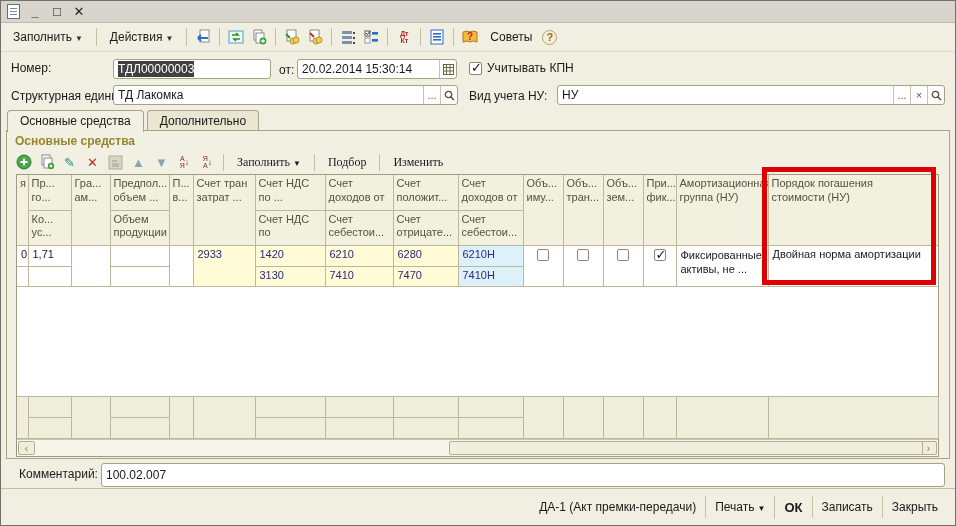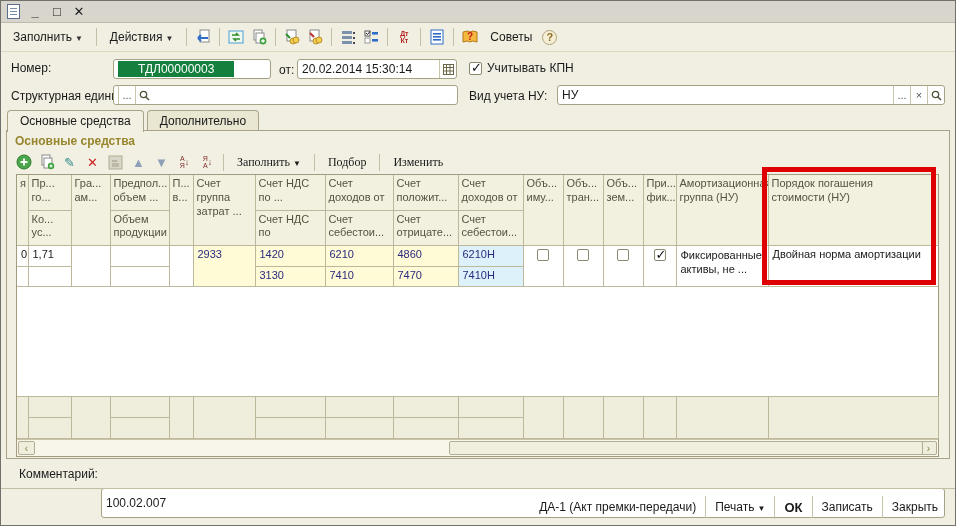--- a/index.html
+++ b/index.html
@@ -22,21 +22,21 @@
   .tsep { width:1px; height:18px; background:#C4C0A8; margin:0 3px; flex:0 0 auto; }
   .icon16 { width:20px; height:20px; display:flex; align-items:center; justify-content:center; border-radius:2px; flex:0 0 auto; }
   .dtkt { font-size:7px; font-weight:bold; color:#B52222; line-height:7px; text-align:center; }
   .dtkt .kt { color:#B52222; }
   .help-circ { width:15px; height:15px; border:1px solid #B0A27A; border-radius:50%; background:#F6EFD8; color:#8A6D1D; font-weight:bold; font-size:11px; display:flex; align-items:center; justify-content:center; }
 
   
   .flabel { position:absolute; white-space:nowrap; }
   .finput { position:absolute; background:#fff; border:1px solid #A6A284; border-radius:3px; height:20px; display:flex; align-items:center; padding:0 4px; overflow:hidden; }
   .finput .val { flex:1; white-space:nowrap; overflow:hidden; }
-  .finput .sel { background:#15803d; color:#fff; padding:1px 20px; flex:0 0 auto; }
+  .finput .sel { background:#404040; color:#fff; padding:1px 0; flex:0 0 auto; }
   .inbtn { flex:0 0 auto; width:17px; height:18px; display:flex; align-items:center; justify-content:center; border-left:1px solid #C9C5AC; color:#555; font-size:11px; cursor:default; }
   .chkrow { position:absolute; display:flex; align-items:center; gap:5px; }
   .cb { width:13px; height:13px; background:#fff; border:1px solid #8B8870; border-radius:2px; position:relative; display:inline-block; }
   .cb.checked::after { content:"✓"; position:absolute; left:1px; top:-3px; font-size:13px; font-weight:bold; color:#111; }
 
   
   .tabs { position:absolute; top:109px; left:6px; display:flex; gap:3px; }
   .tab { height:21px; padding:3px 12px 0; border:1px solid #A9A489; border-bottom:none; border-radius:4px 4px 0 0; background:#E9E6D2; white-space:nowrap; cursor:default; }
   .tab.active { background:#F2F0E3; position:relative; z-index:2; height:22px; }
 
@@ -201,20 +201,21 @@
         </svg>
     </span>
   </div>
   <span class="chkrow" style="left:468px; top:60px;">
     <span class="cb checked"></span>
     <span>Учитывать КПН</span>
   </span>
 
   <span class="flabel" style="left:10px; top:88px;">Структурная единица:</span>
   <div class="finput" style="left:112px; top:84px; width:345px; padding-right:0;">
+    <span class="val">ТД Лакомка</span>
     <span class="inbtn">...</span>
     <span class="inbtn">
       <svg width="11" height="11">
           <circle cx="4.5" cy="4.5" r="3.2" fill="none" stroke="#55523A" stroke-width="1.3"></circle>
           <path d="M7 7 l3 3" stroke="#55523A" stroke-width="1.5"></path>
         </svg>
     </span>
   </div>
   <span class="flabel" style="left:468px; top:88px;text-align:center;">Вид учета НУ:</span>
   <div class="finput" style="left:556px; top:84px; width:388px; padding-right:0;">
@@ -297,21 +298,21 @@
             <tr style="height:35px">
           <td class="hc" rowspan="2">я</td>
           <td class="hc">Пр...
 го...</td>
           <td class="hc" rowspan="2">Гра...
 ам...</td>
           <td class="hc">Предпол...
 объем ...</td>
           <td class="hc" rowspan="2">П...
 в...</td>
-          <td class="hc" rowspan="2">Счет группа
+          <td class="hc" rowspan="2">Счет тран
 затрат ...</td>
           <td class="hc">Счет НДС
 по ...</td>
           <td class="hc">Счет
 доходов от</td>
           <td class="hc">Счет
 положит...</td>
           <td class="hc">Счет
 доходов от</td>
           <td class="hc" rowspan="2">Объ...
@@ -343,21 +344,21 @@
         </tr>
         <tr style="height:21px">
           <td class="dc">0</td>
           <td class="dc">1,71</td>
           <td class="dc" rowspan="2"></td>
           <td class="dc"></td>
           <td class="dc" rowspan="2"></td>
           <td class="dc acc" rowspan="2">2933</td>
           <td class="dc acc">1420</td>
           <td class="dc acc">6210</td>
-          <td class="dc acc">4860</td>
+          <td class="dc acc">6280</td>
           <td class="dc nu">6210Н</td>
           <td class="dc cbcell" rowspan="2"><span class="cb"></span></td>
           <td class="dc cbcell" rowspan="2"><span class="cb"></span></td>
           <td class="dc cbcell" rowspan="2"><span class="cb"></span></td>
           <td class="dc cbcell" rowspan="2"><span class="cb checked"></span></td>
           <td class="dc" rowspan="2" style="white-space:normal; line-height:1.3;">Фиксированные активы, не ...</td>
           <td class="dc last" rowspan="2">Двойная норма амортизации</td>
         </tr>
         <tr style="height:20px">
           <td class="dc"></td>
@@ -428,21 +429,21 @@
           <span class="sthumb"></span>
         </span>
         <span class="sbtn">›</span>
       </div>
     </div>
   </div>
 
   <div class="red-box"></div>
 
   <span class="flabel" style="left:10px; top:466px;margin-left:8px;">Комментарий:</span>
-  <div class="finput" style="left:100px; top:487px; width:844px; height:30px;align-items:center;">
+  <div class="finput" style="left:100px; top:462px; width:844px; height:24px;align-items:center;">
     <span class="val">100.02.007</span>
   </div>
 
   <div class="sepline"></div>
 
   <div class="statusbar">
     <span class="sb-right">
       <span class="sb-item">ДА-1 (Акт премки-передачи)</span>
       <span class="sb-item"><span>Печать</span><span class="car">▼</span></span>
       <span class="sb-item okb">ОК</span>

